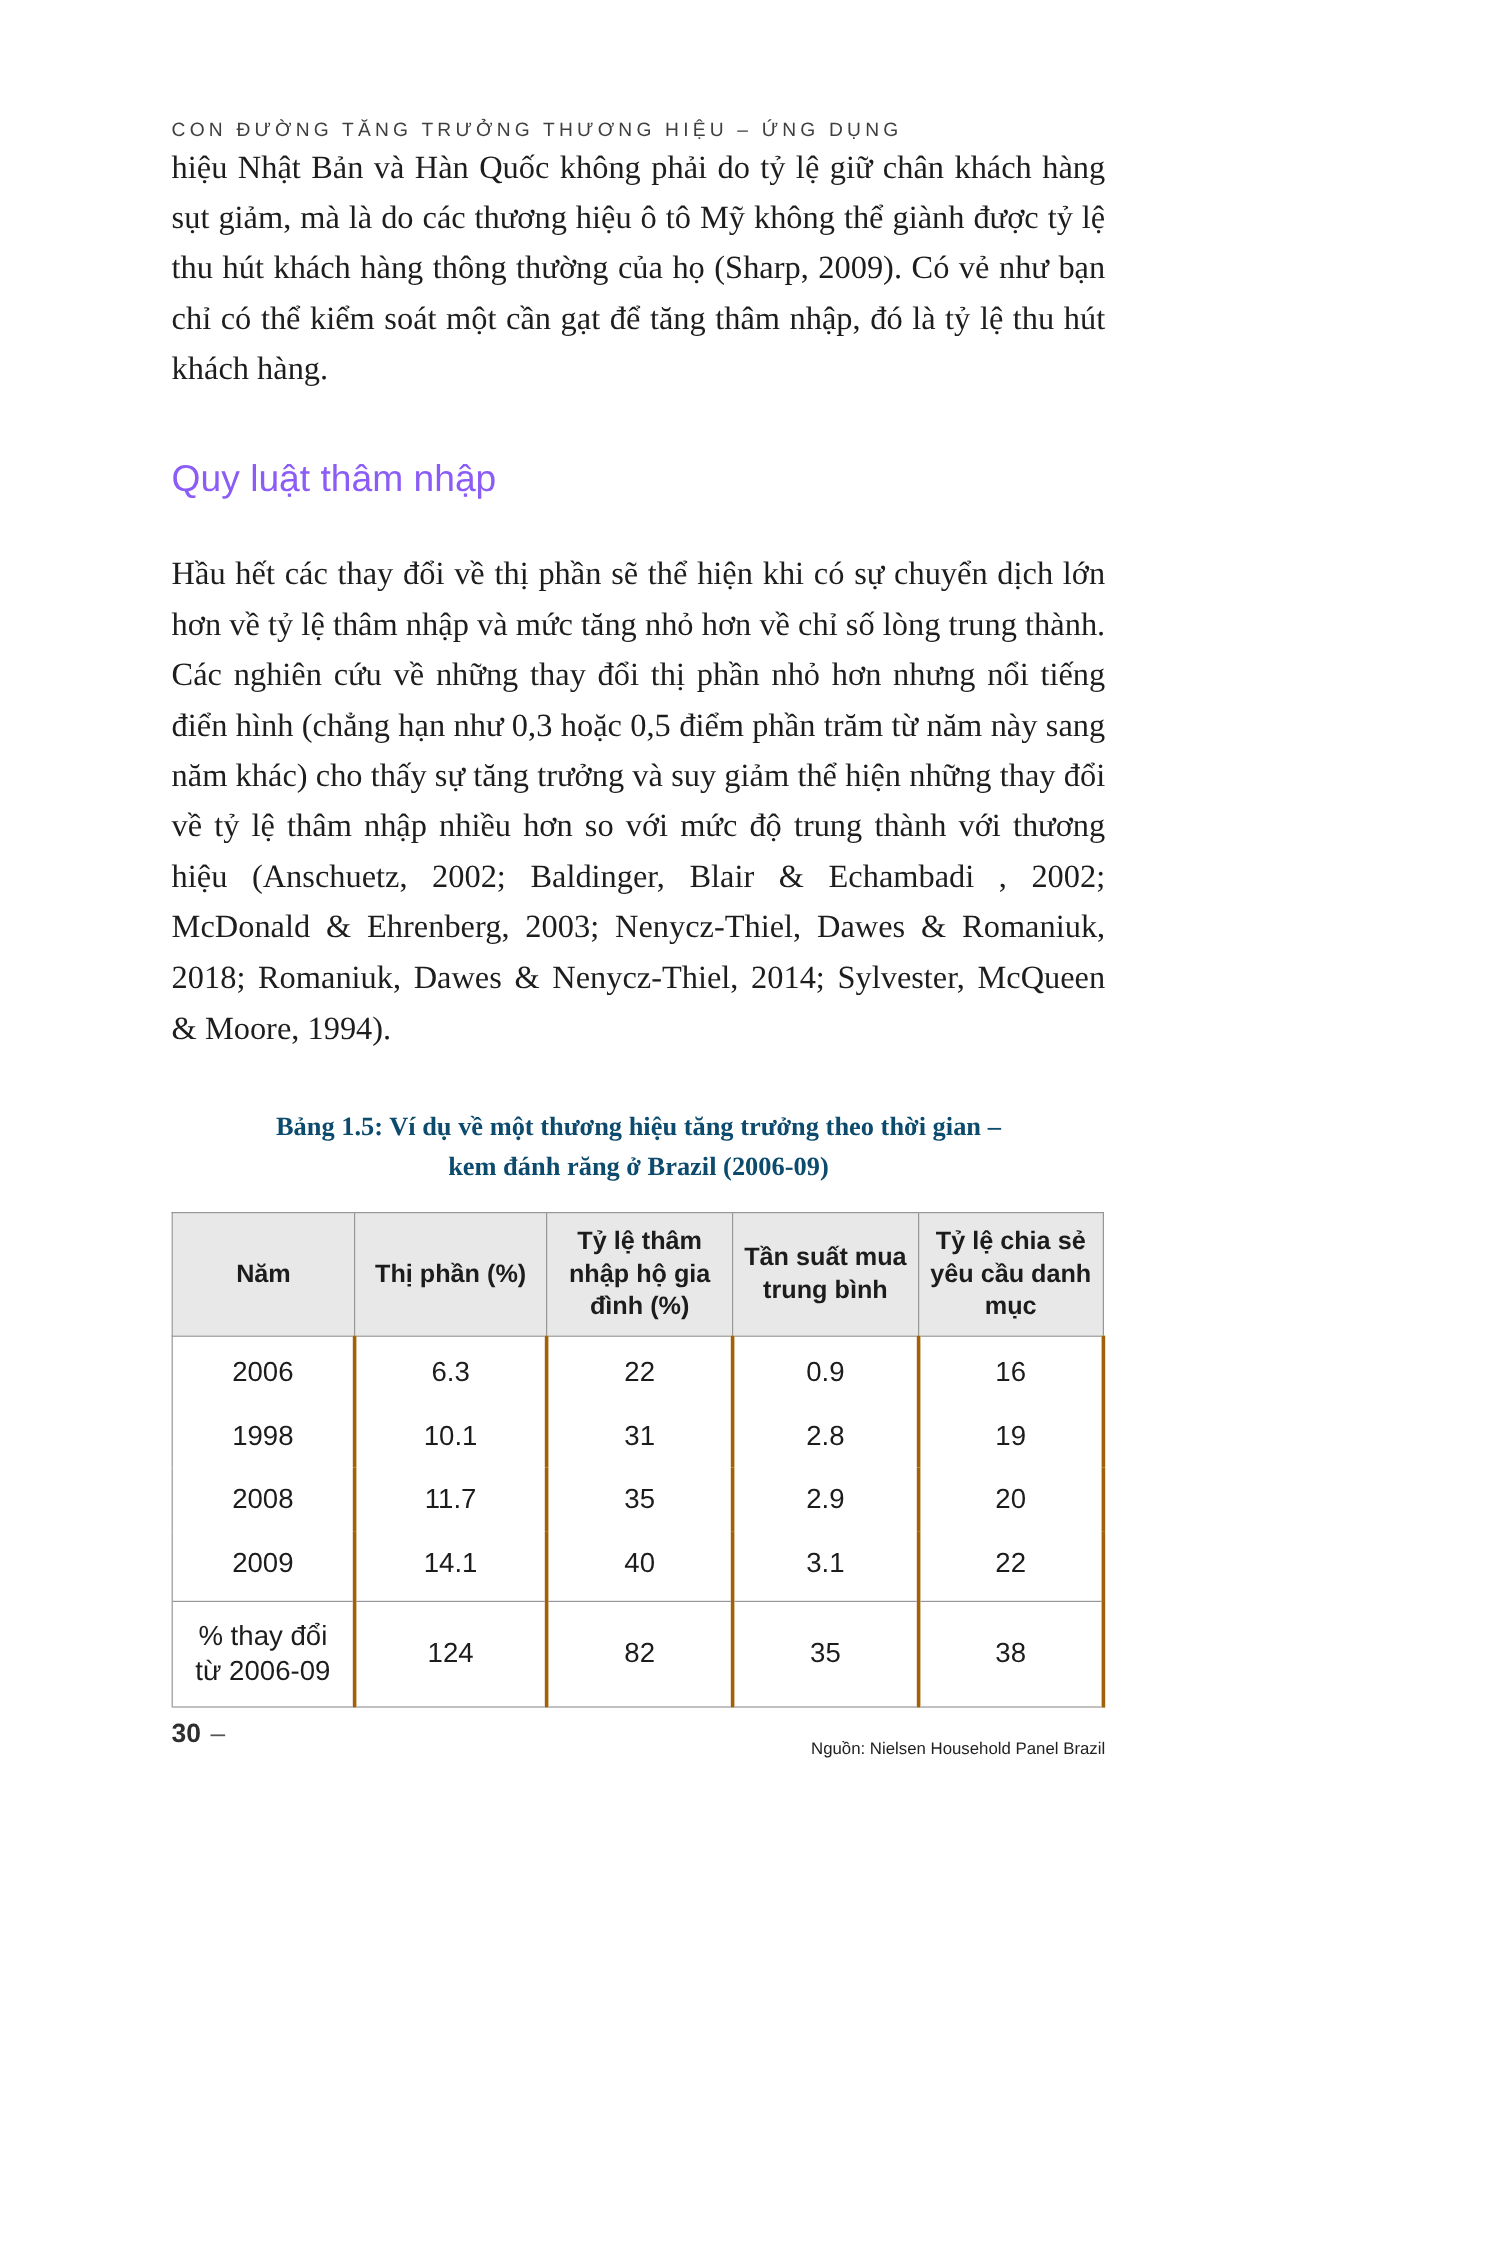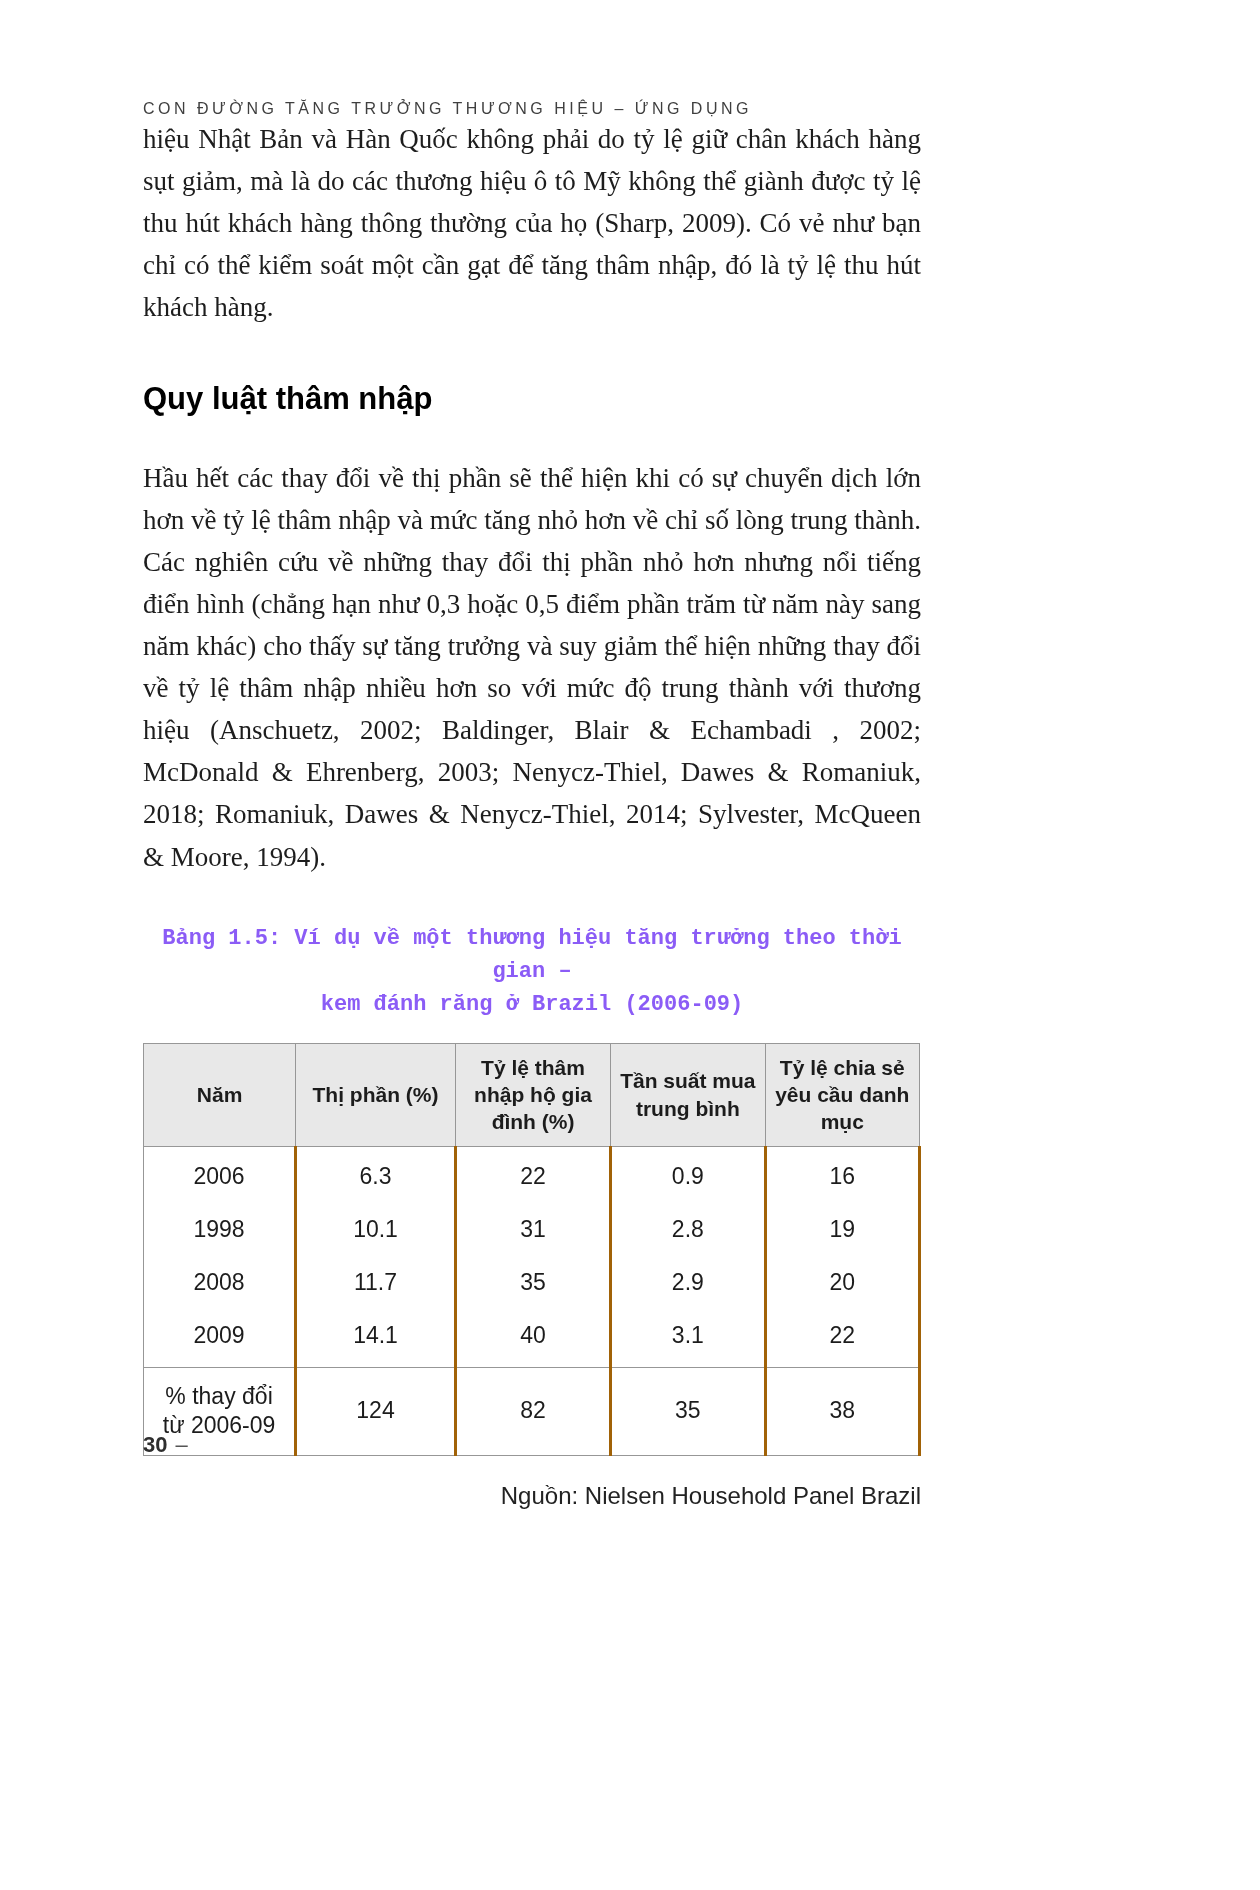--- a/index.html
+++ b/index.html
@@ -29,33 +29,33 @@
   }
   .body-text {
     font-size: 27px;
     line-height: 1.56;
     text-align: justify;
     color: #1d1d1d;
   }
   .section-heading {
     margin-top: 52px;
     font-family: "Liberation Sans", sans-serif;
-    font-weight: 700;
+    font-weight: 400;
     font-size: 31px;
-    color: #000000;
+    color: #8b5cf6;
   }
   .section-heading + .body-text { margin-top: 40px; }
   .table-caption {
     margin-top: 44px;
     text-align: center;
-    font-family: Liberation Mono, monospace;
+    font-family: Liberation Serif, serif;
     font-weight: 700;
     font-size: 22px;
     line-height: 1.5;
-    color: #8b5cf6;
+    color: #0c4a6e;
   }
   table.data-table {
     margin-top: 22px;
     width: 100%;
     border-collapse: collapse;
     border: 1px solid #979797;
     font-family: "Liberation Sans", sans-serif;
     color: #1c1c1c;
   }
   table.data-table th {
@@ -80,21 +80,21 @@
   table.data-table tbody tr.last-data-row td { padding-bottom: 18px; }
   table.data-table tr.summary-row td {
     border-top: 1px solid #979797;
     padding: 14px 8px;
     line-height: 1.3;
   }
   .source-line {
     margin-top: 26px;
     text-align: right;
     font-family: "Liberation Sans", sans-serif;
-    font-size: 24px;
+    font-size: 14px;
     color: #222222;
   }
   .page-footer {
     position: absolute;
     left: 143px;
     top: 1432px;
     font-family: "Liberation Sans", sans-serif;
     font-size: 22px;
     font-weight: 700;
     color: #2e2e2e;

